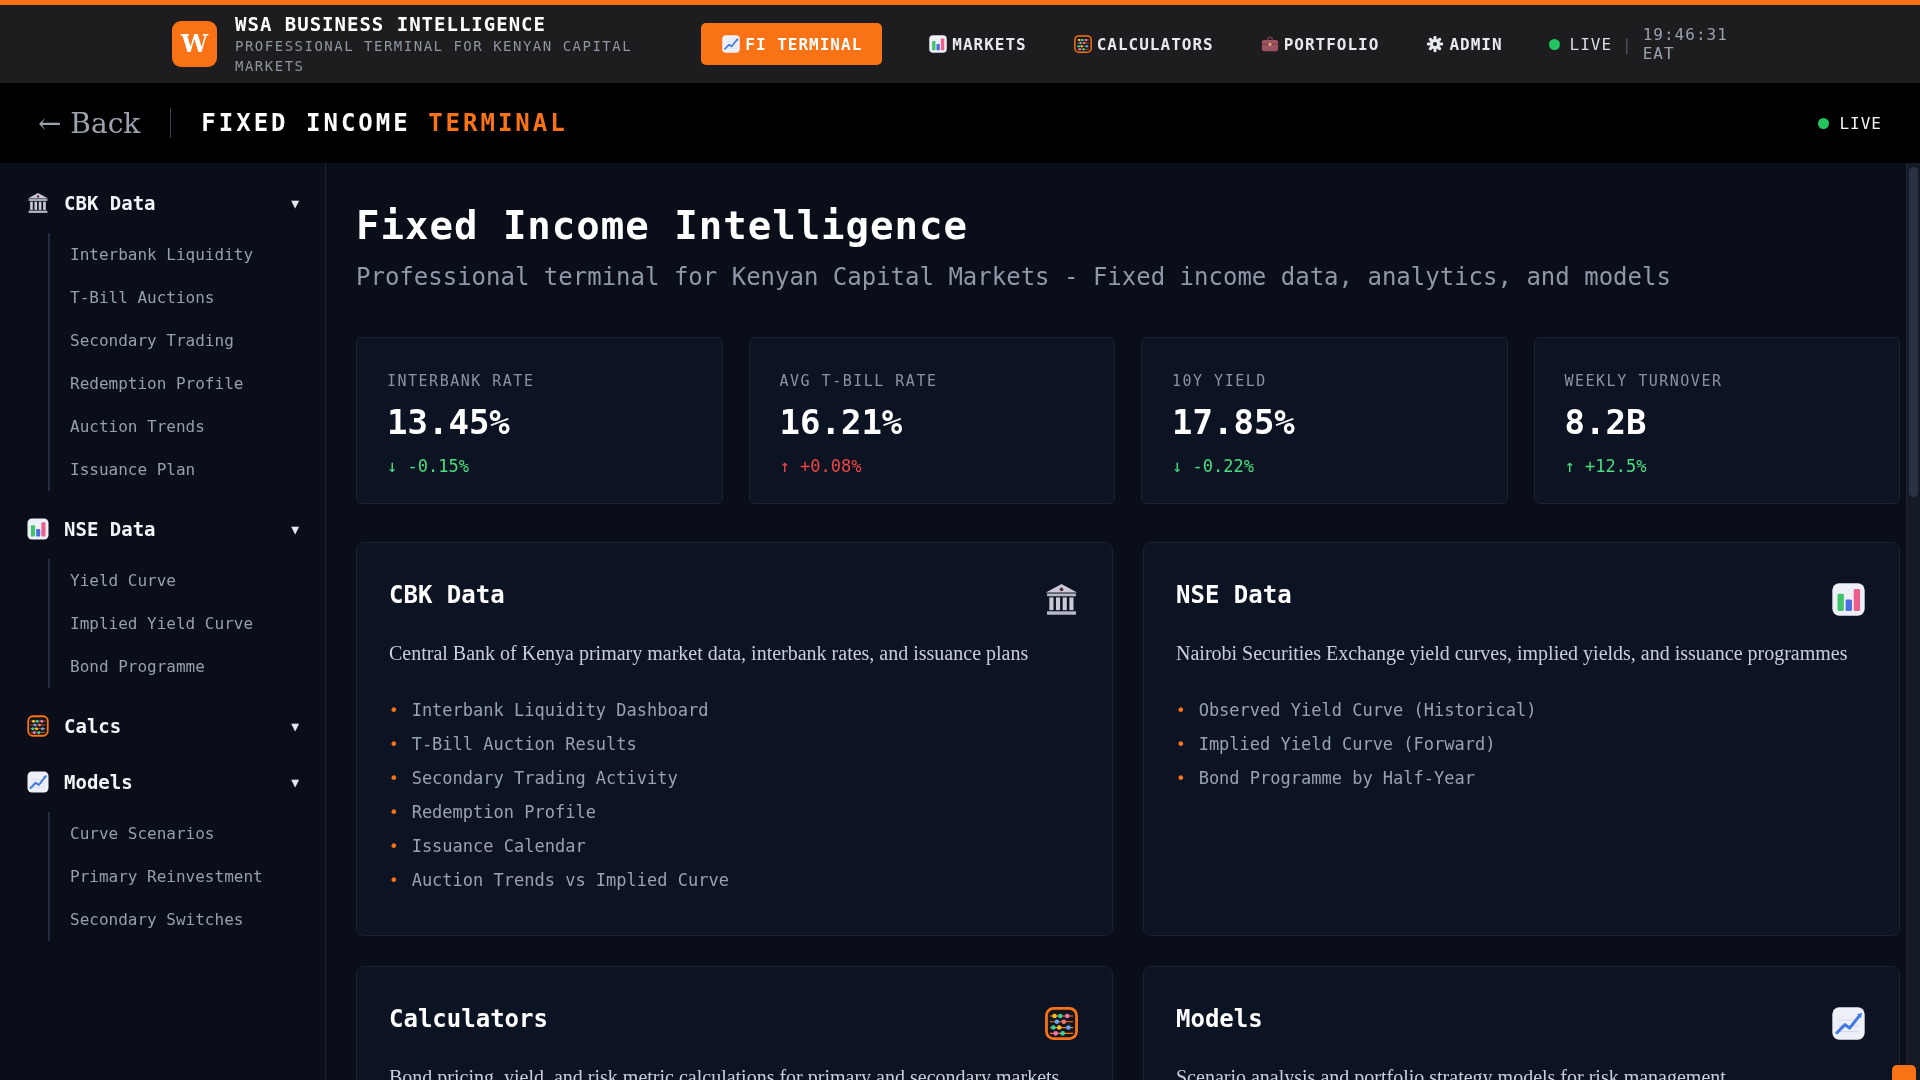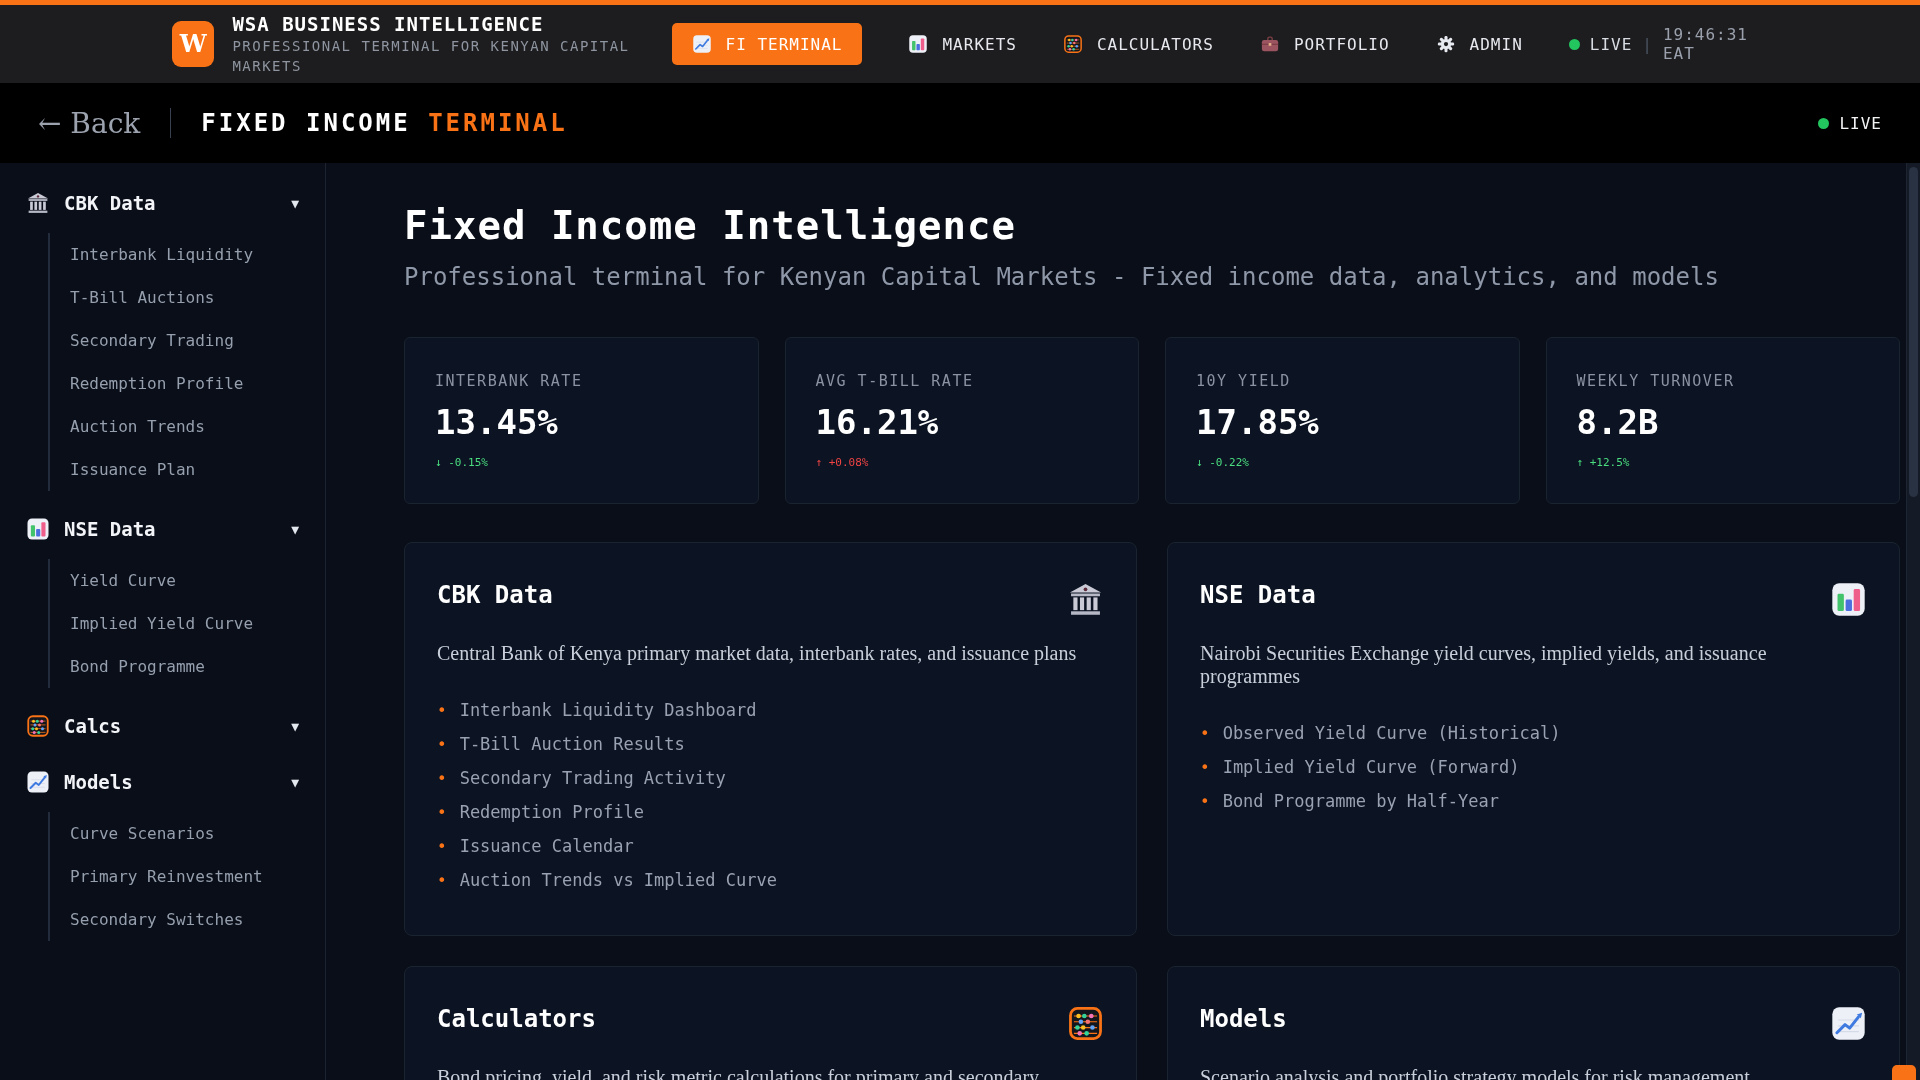--- a/index.html
+++ b/index.html
@@ -20,22 +20,22 @@
   .header-left { display:flex; align-items:center; gap:18px; }
   .logo {
     width:46px; height:46px; border-radius:9px; background:#f97316;
     display:grid; place-items:center;
     font-family:"DejaVu Serif", serif; font-weight:bold; font-size:24px; color:#fff;
   }
   .h-title { font-size:19px; font-weight:bold; letter-spacing:1px; color:#fff; line-height:1.35; }
   .h-sub   { font-size:14px; color:#8e95a0; letter-spacing:1.5px; line-height:1.4; }
   .nav { display:flex; align-items:center; gap:46px; }
   .nav-item {
-    display:flex; align-items:center; gap:14px;
-    color:#e7e9ee; font-weight:normal; font-size:16px; letter-spacing:1px;
+    display:flex; align-items:center; gap:4px;
+    color:#e7e9ee; font-weight:bold; font-size:16px; letter-spacing:1px;
     cursor:pointer; white-space:nowrap;
   }
   .nav-item.active { background:#f97316; color:#fff; padding:11px 20px; border-radius:5px; }
   .icon { display:inline-block; flex:none; }
   .icon svg { display:block; width:100%; height:100%; }
   .live-block { display:flex; align-items:center; gap:10px; font-size:16px; letter-spacing:1px; }
   .dot { width:11px; height:11px; border-radius:50%; background:#22c55e; flex:none; }
   .live-label { color:#d8dce3; }
   .live-sep { color:#4b5563; }
   .live-time { color:#9aa1ad; }
@@ -43,21 +43,21 @@
   .subheader {
     height:80px; background:#000;
     display:flex; align-items:center; padding:0 38px;
   }
   .back { color:#9ca3af; font-family:"DejaVu Serif", serif; font-size:28px; cursor:pointer; }
   .vdiv { width:1px; height:30px; background:#374151; margin:0 30px; }
   .page-title { font-size:24px; font-weight:bold; letter-spacing:3px; color:#fff; }
   .page-title .accent { color:#f97316; }
   .sub-live { margin-left:auto; display:flex; align-items:center; gap:10px; font-size:16px; letter-spacing:1px; color:#f3f4f6; }
   
-  .content { display:flex; height:917px; position:relative;gap:48px; }
+  .content { display:flex; height:917px; position:relative; }
   .sidebar {
     width:326px; flex:none; background:#0a0e18;
     border-right:1px solid #1c2431; padding-top:12px; overflow:hidden;
   }
   .side-header { display:flex; align-items:center; padding:16px 26px; cursor:pointer; }
   .side-header .icon { width:24px; height:24px; }
   .side-label { margin-left:14px; font-size:19px; font-weight:bold; color:#f2f4f8; flex:1; }
   .chevron { color:#e3e7ee; font-size:13px; }
   .side-items { margin:2px 0 10px 48px; padding:0; border-left:2px solid #232c3c; list-style:none; }
   .side-item { padding:12px 0 12px 20px; color:#959fae; font-size:16px; cursor:pointer; }
@@ -65,21 +65,21 @@
   .main-title { margin:0 0 14px; font-size:39px; font-weight:bold; letter-spacing:1px; color:#fff; }
   .main-sub { margin:15px 0 46px; font-size:24px; color:#8f98a8; }
   
   .stats { display:flex; gap:26px; margin-bottom:38px; }
   .stat-card {
     flex:1; height:167px; padding:34px 30px;
     background:#0c1322; border:1px solid #1a2330; border-radius:6px;
   }
   .stat-label { font-size:15px; letter-spacing:1.5px; color:#8b93a3; margin-bottom:15px; }
   .stat-value { font-size:34px; font-weight:bold; color:#fff; margin-bottom:17px; line-height:1; }
-  .stat-delta { font-size:11px; }
+  .stat-delta { font-size:17px; }
   .stat-delta.positive { color:#4ade80; }
   .stat-delta.negative { color:#ef4444; }
   
   .cards-grid { display:grid; grid-template-columns:1fr 1fr; gap:30px; }
   .info-card {
     min-height:344px; padding:38px 32px;
     background:#0c1322; border:1px solid #1a2330; border-radius:8px; cursor:pointer;
   }
   .card-head { display:flex; justify-content:space-between; align-items:flex-start; margin-bottom:24px; }
   .card-title { font-size:24px; font-weight:bold; color:#fff; }

